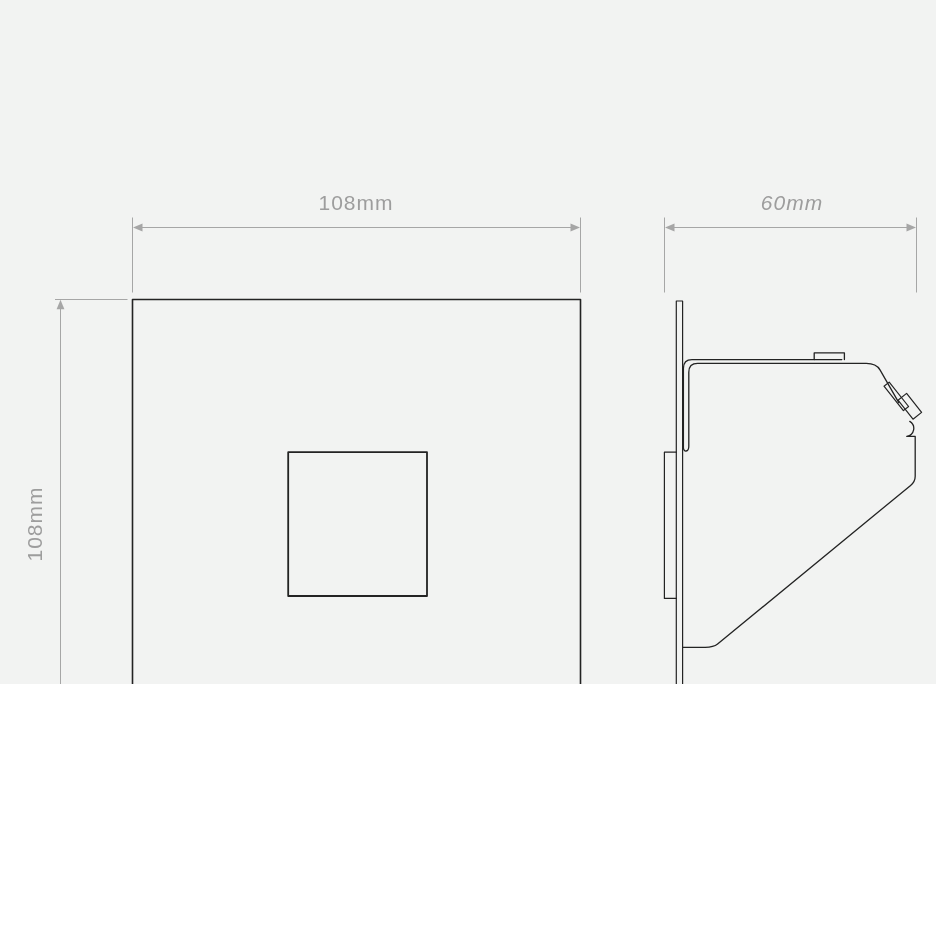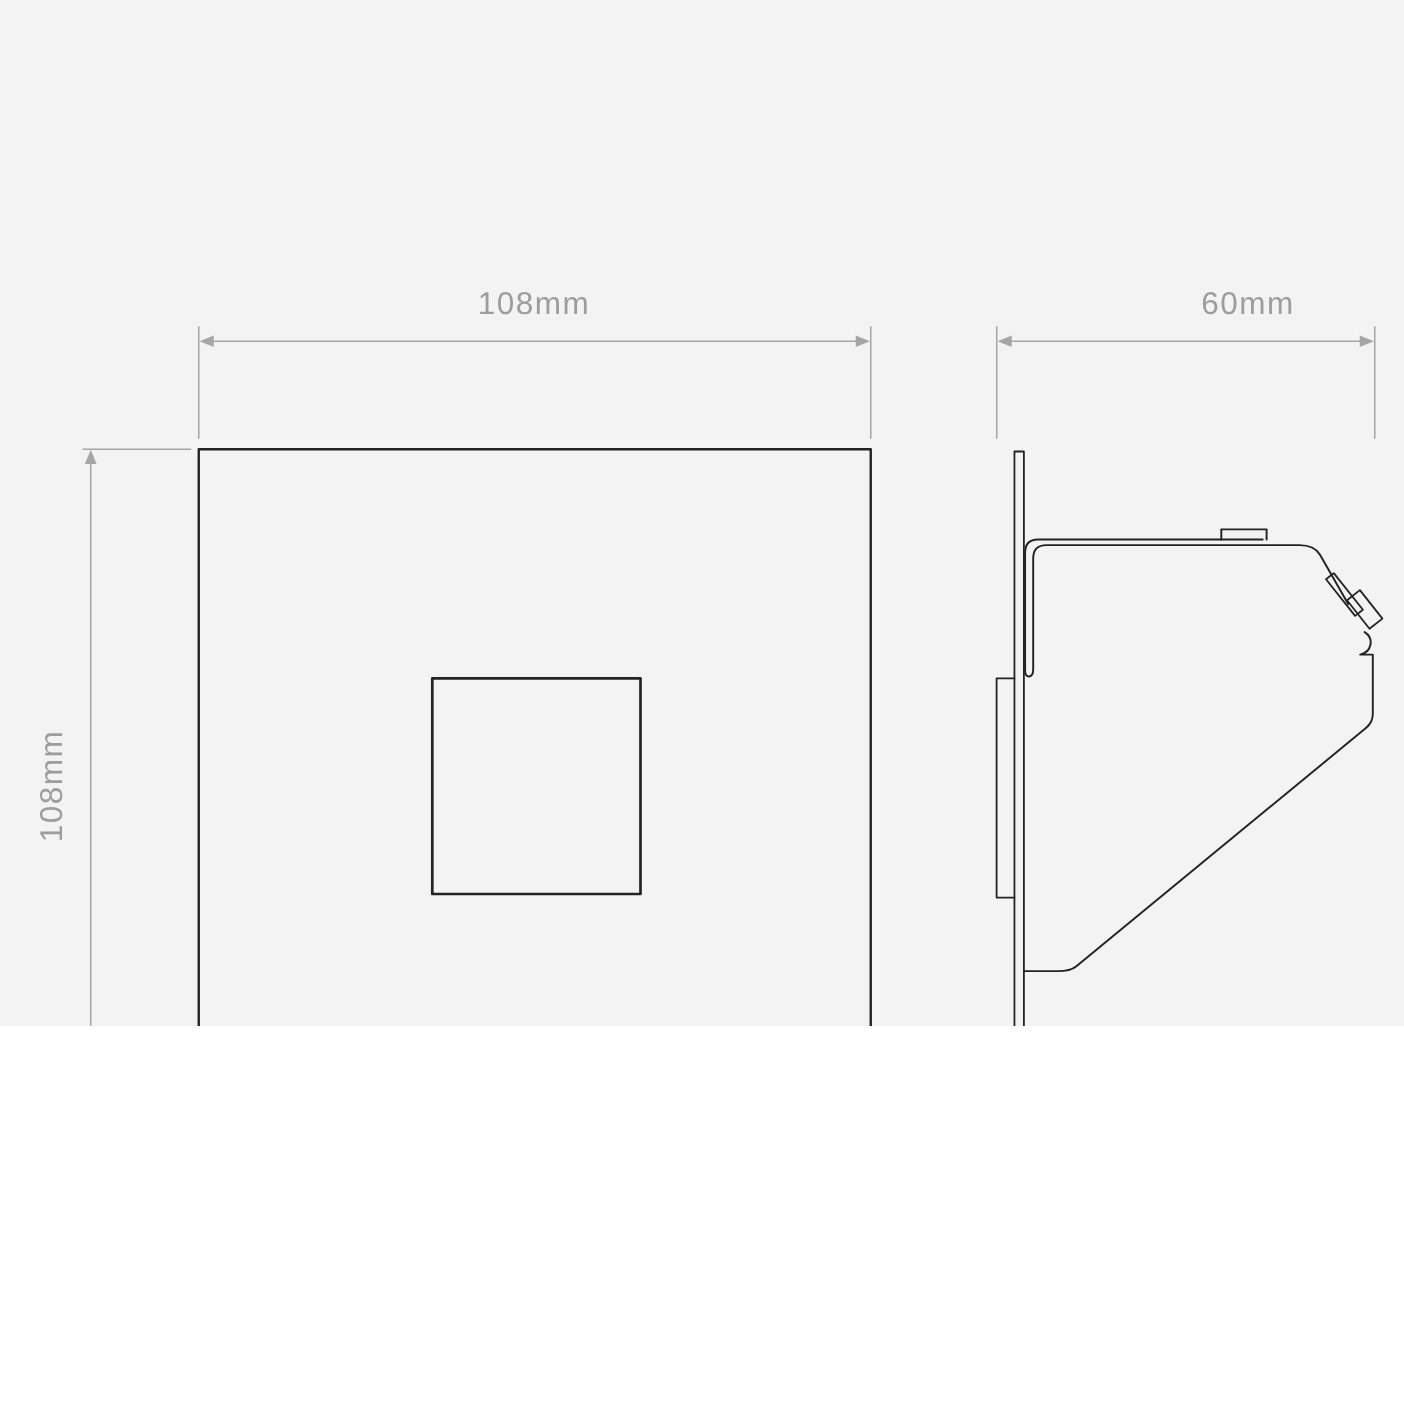--- a/index.html
+++ b/index.html
@@ -72,17 +72,17 @@
       <path class="part" stroke-width="1.3" d="M814.2 359.6 V352.9 H844.4 V359.6"></path>
 
       <rect class="part" x="676.3" y="301" width="6.3" height="448" stroke-width="1.2" fill="#fbfbfb"></rect>
 
       <path class="part" stroke-width="1.2" d="M676.3 452.2 H664.4 V598.4 H676.3"></path>
     </g>
   </svg>
 
   <div class="dim-label" style="left:356px;top:203px;">108mm</div>
 
-  <div class="dim-label" style="left:832px;top:203px;">60mm</div>
+  <div class="dim-label" style="left:792px;top:203px;font-style:italic;">60mm</div>
 
   <div class="dim-label vertical" style="left:35px;top:524px;">108mm</div>
 
 </div>
 
 </body></html>

